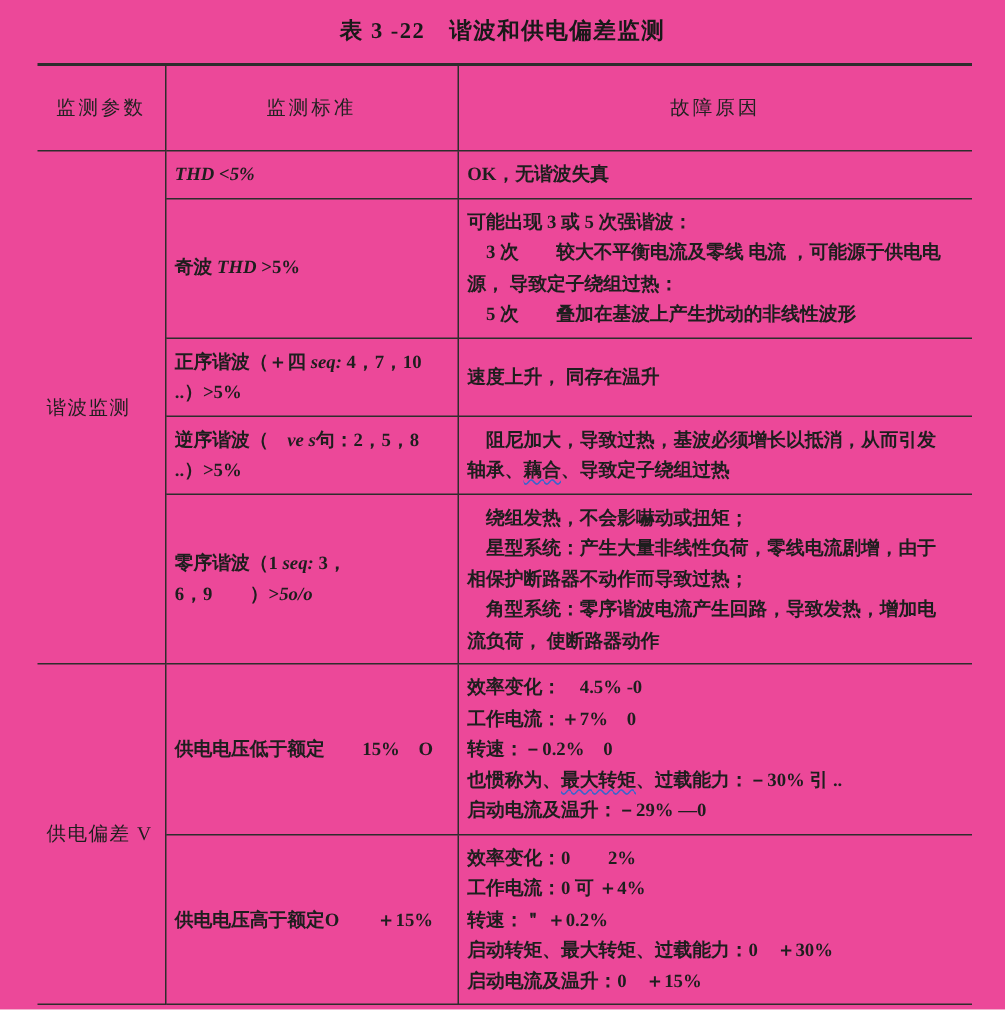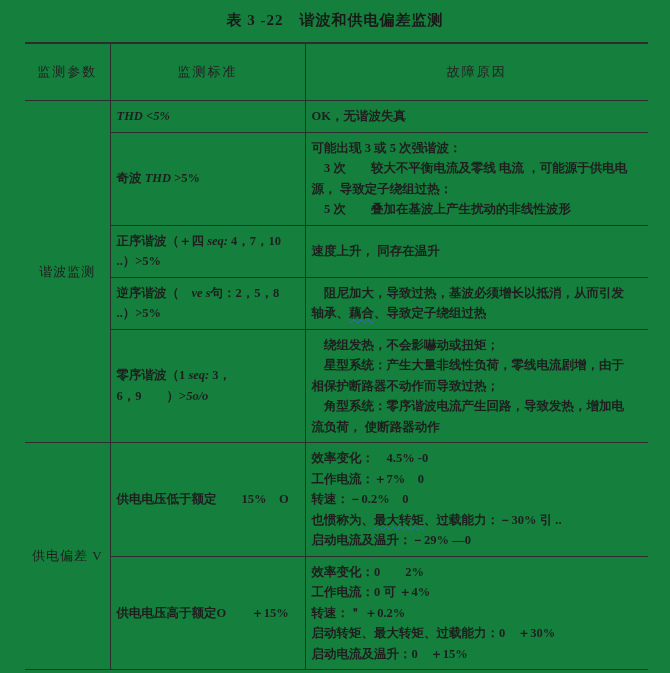--- a/index.html
+++ b/index.html
@@ -4,21 +4,21 @@
 <style>
   html, body {
     margin: 0;
     padding: 0;
     background: #fbfbf8;
   }
   .page {
     position: relative;
     width: 670px;
     height: 673px;
-    background: #15803d;
+    background: #ec4899;
     font-family: "Liberation Serif", "DejaVu Serif", serif;
     color: #1e1e1e;
     overflow: hidden;
   }
   .title {
     position: absolute;
     top: 11px;
     left: 0;
     width: 670px;
     text-align: center;
@@ -48,21 +48,20 @@
   table.monitor td {
     border-bottom: 1px solid #2d2d2d;
     vertical-align: middle;
     padding: 5px 6px;
   }
   col.c-param { width: 85px; }
   col.c-std   { width: 195px; }
   col.c-cause { width: 343px; }
   td.param {
     border-right: 1px solid #2d2d2d;
-    text-align: center;
     letter-spacing: 1px;
     font-size: 13px;
   }
   th.h-param, th.h-std { border-right: 1px solid #2d2d2d; }
   td.std {
     border-right: 1px solid #2d2d2d;
     padding-left: 14px;
     padding-right: 6px;
   }
   td.cause { padding-left: 11px; }

